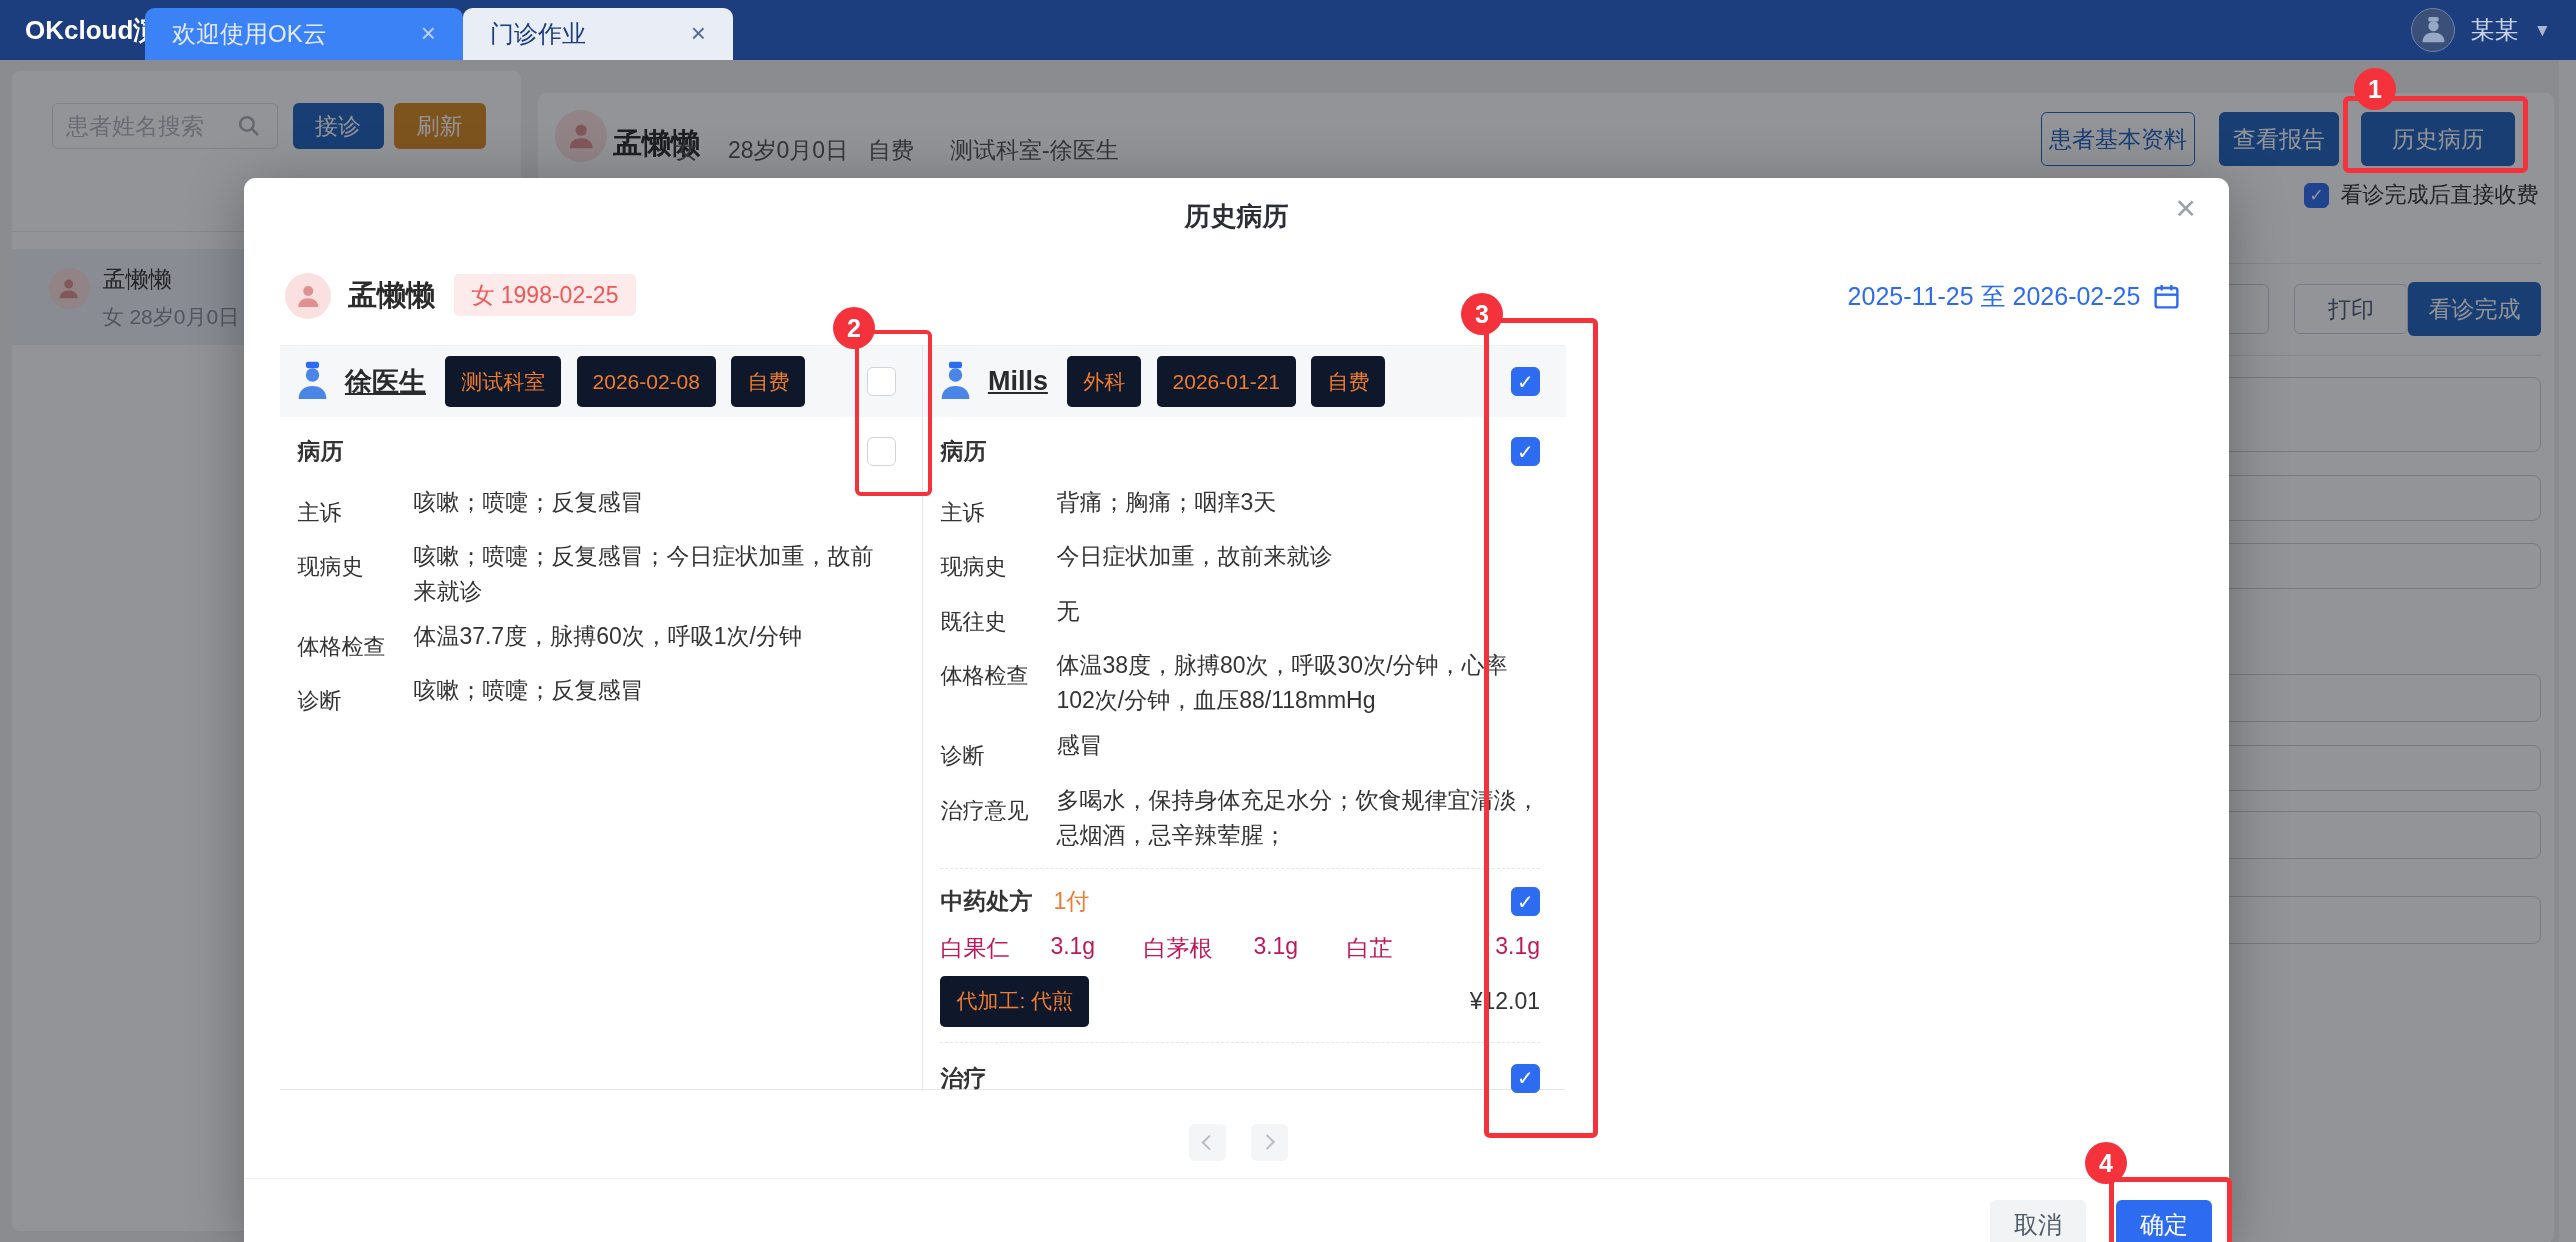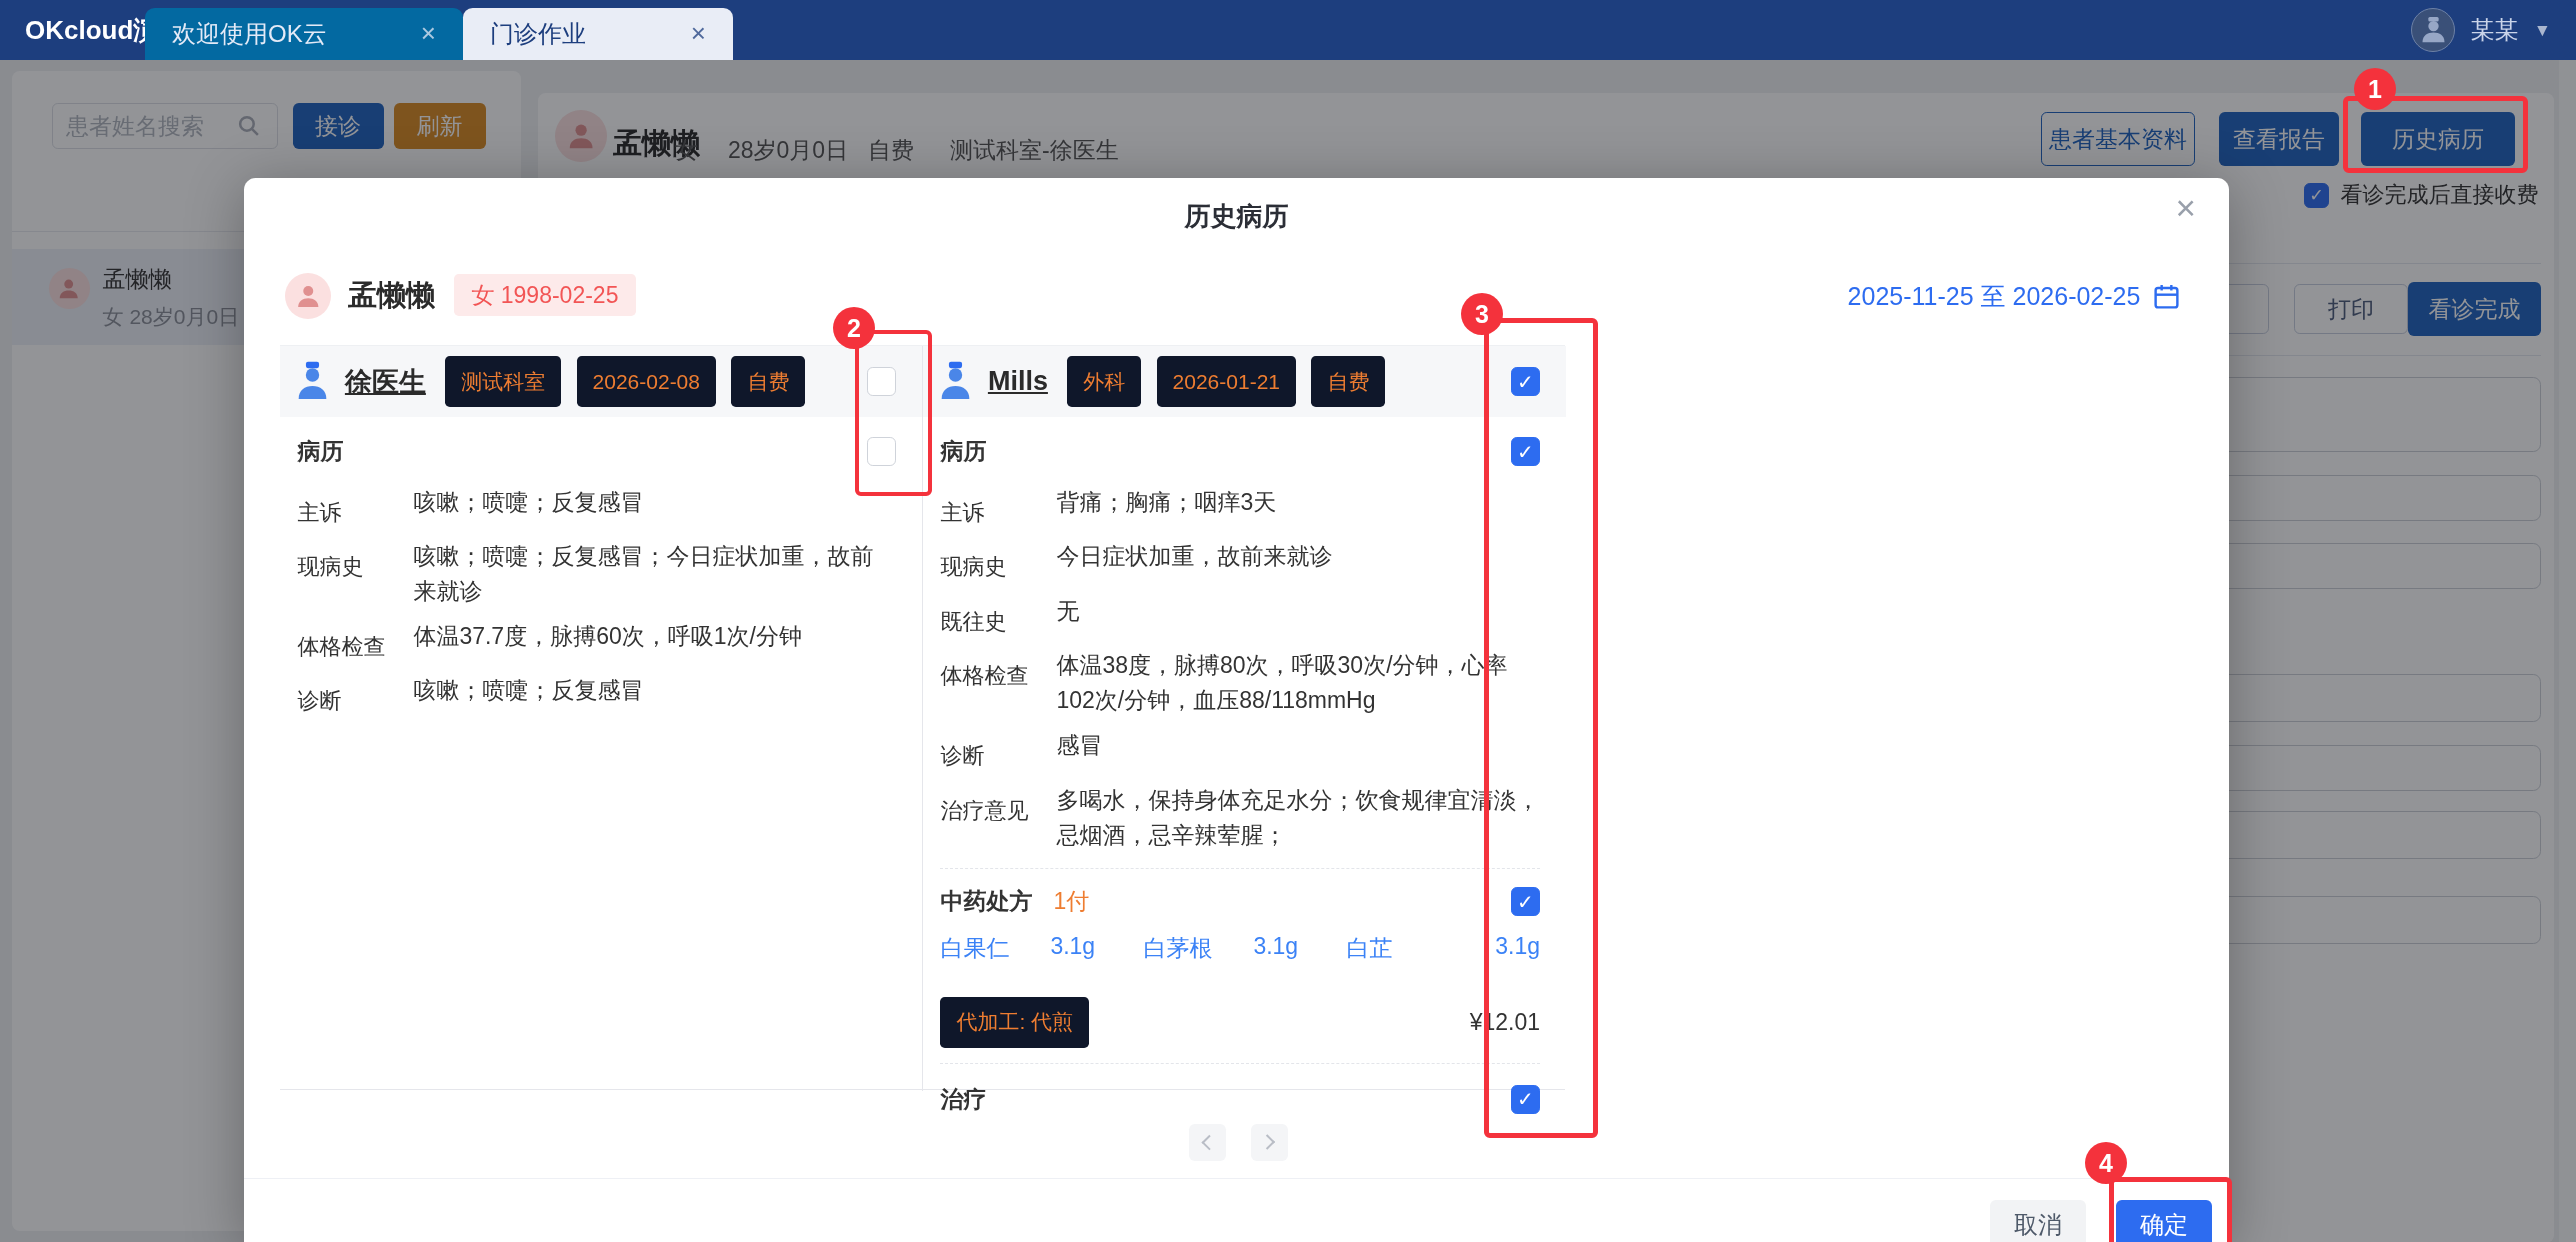--- a/index.html
+++ b/index.html
@@ -4,21 +4,21 @@
 <style>
   * { margin:0; padding:0; box-sizing:border-box; font-family:"Liberation Sans","DejaVu Sans",sans-serif; }
   body { background:#555; }
   .page { position:relative; width:2576px; height:1243px; background:#eef0f3; overflow:hidden; }
   .abs { position:absolute; }
 
   
   .topbar { position:absolute; left:0; top:0; width:2576px; height:60px; background:#1d3e7e; z-index:500; }
   .brand { position:absolute; left:25px; top:0; line-height:60px; color:#fff; font-size:26px; font-weight:bold; }
   .tab { position:absolute; top:7.7px; height:52px; border-radius:9.6px 9.6px 0 0; display:flex; align-items:center; justify-content:space-between; padding:0 27px; font-size:24px; cursor:pointer; }
-  .tab-inactive { left:145px; width:318px; background:#0369a1; color:#e4eaf7; }
+  .tab-inactive { left:145px; width:318px; background:#3b82f6; color:#e4eaf7; }
   .tab-active { left:463px; width:270px; background:#e9edf6; color:#1d3e7e; }
   .tab .x { font-size:26px; opacity:.75; }
   .userbox { position:absolute; right:25px; top:0; height:60px; display:flex; align-items:center; gap:15.4px; color:#cad4e9; font-size:24px; }
   .tavatar { width:44px; height:44px; border-radius:50%; background:#3a5078; border:1.9px solid #6d81a6; color:#97a7c6; display:flex; align-items:center; justify-content:center; overflow:hidden; }
   .tavatar svg { width:31px; height:31px; }
   .caret { font-size:17.4px; color:#aab6cf; }
 
   
   .sidepanel { position:absolute; left:11.6px; top:71px; width:509px; height:1160px; background:#fff; border-radius:7.7px; }
   .search { position:absolute; left:51px; top:103px; width:226px; height:46px; border:1.9px solid #dcdfe6; border-radius:5.8px; background:#fff; font-size:23px; color:#333; padding:0 42px 0 13.5px; outline:none; }
@@ -69,21 +69,21 @@
   .rbody { padding:19.3px 26px 0 17.4px; }
   .sec-head { display:flex; align-items:center; justify-content:space-between; margin-bottom:17.4px; }
   .sec-title { font-size:23px; font-weight:bold; color:#333; }
   .drow { display:flex; margin-bottom:9.6px; }
   .dlabel { width:116px; flex-shrink:0; font-size:22px; color:#333; line-height:35px;margin-top:10px; }
   .dval { flex:1; font-size:23px; color:#333; line-height:35px; }
   .dash-hr { border:none; border-top:1.9px dashed #e3e5ea; margin:15.4px 0 17.4px 0; }
   .rx-head { display:flex; align-items:center; margin-bottom:15.4px; }
   .rx-count { color:#ee7d31; font-size:23px; margin-left:21px; }
   .mlauto { margin-left:auto; }
-  .herbs { display:grid; grid-template-columns:110px 93px 110px 93px 81px 1fr; font-size:23px; color:#3b82f6; margin-bottom:33px; }
+  .herbs { display:grid; grid-template-columns:110px 93px 110px 93px 81px 1fr; font-size:23px; color:#be185d; margin-bottom:12px; }
   .herbs .q3 { text-align:right; }
   .procrow { display:flex; align-items:center; justify-content:space-between; }
   .price { font-size:23px; color:#333; }
   .treatrow { display:flex; align-items:center; justify-content:space-between; margin-top:19.3px; }
 
   .pgbtn { position:absolute; top:946px; width:37px; height:37px; background:#f4f5f7; border-radius:5.8px; display:flex; align-items:center; justify-content:center; cursor:pointer; }
   .chev { display:inline-block; width:10.6px; height:10.6px; border-left:2.9px solid #b9bdc6; border-bottom:2.9px solid #b9bdc6; }
   .chev-l { transform:rotate(45deg); margin-left:3.9px; }
   .chev-r { transform:rotate(-135deg); margin-right:3.9px; }
   .m-foot-hr { position:absolute; left:0; top:1000px; width:100%; height:1px; background:#eef0f5; }

